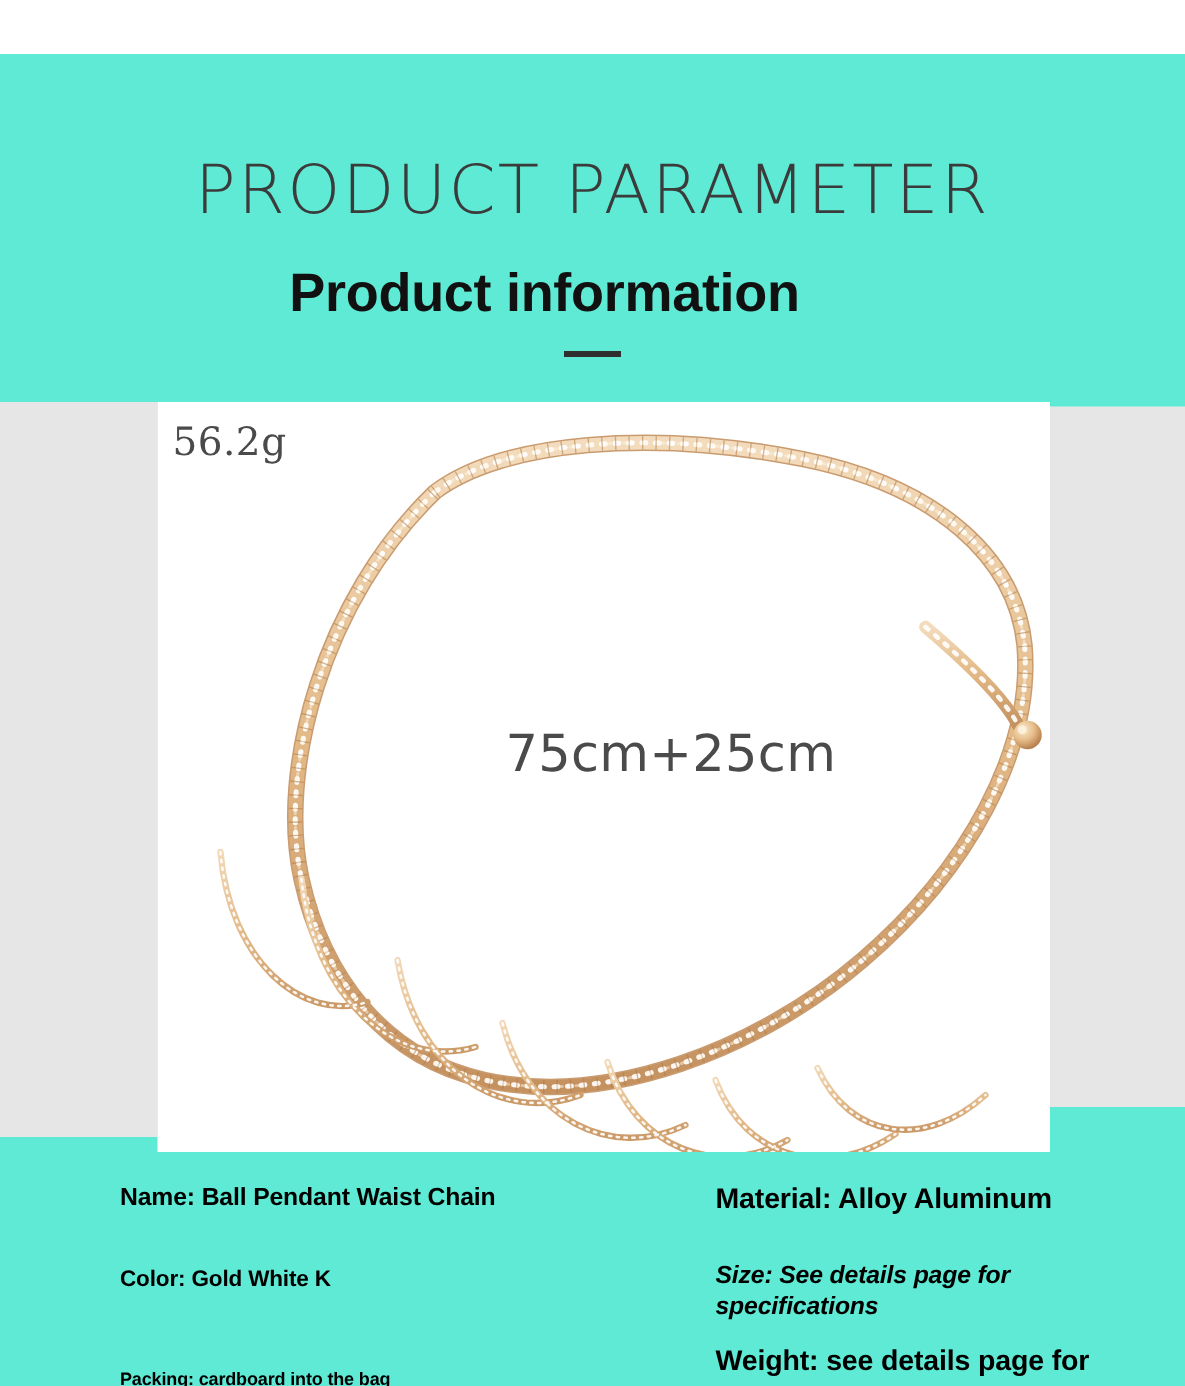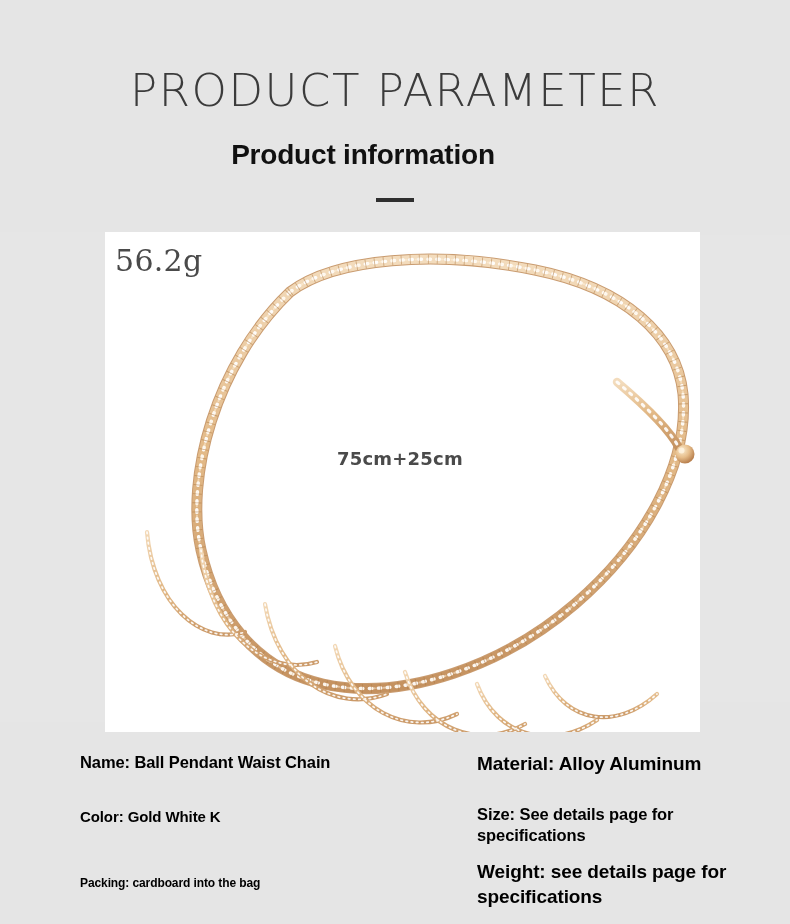--- a/index.html
+++ b/index.html
@@ -1,73 +1,73 @@
 <!DOCTYPE html>
 <html><head>
 <meta charset="utf-8">
 <style>
   html,body{margin:0;padding:0;background:#fff;}
   body{
     width:790px;height:924px;position:relative;overflow:hidden;
     font-family:"Liberation Sans", sans-serif;
     -webkit-font-smoothing:antialiased;
   }
-  .page{position:absolute;inset:0;background:#e5e5e5;}
+  .page{position:absolute;inset:0;background:#5eead4;margin-top:36px;}
 
   
   .hdr-title{
     position:absolute;left:0;top:68px;width:790px;text-align:center;
     font-family:"DejaVu Sans", sans-serif;
     font-size:45px;font-weight:300;color:#3b3b3b;
     letter-spacing:1.5px;line-height:1;white-space:nowrap;
   }
   .hdr-sub{
     position:absolute;left:0;top:141px;width:726px;text-align:center;
     font-family:"Liberation Sans", sans-serif;
-    font-size:28px;font-weight:700;color:#111;letter-spacing:-.2px;line-height:1;
+    font-size:36px;font-weight:700;color:#111;letter-spacing:-.2px;line-height:1;
   }
   .hdr-rule{
     position:absolute;left:376px;top:198px;width:38px;height:4px;background:#2f2f2f;
   }
 
   
   .panel{position:absolute;background:#e6e6e6;}
   .panel-left{left:0;top:232px;width:105px;height:490px;}
   .panel-right{left:700px;top:235px;width:90px;height:467px;}
 
   
   .stage{position:absolute;left:105px;top:232px;width:595px;height:500px;background:#fff;}
   .stage svg{position:absolute;left:0;top:0;width:595px;height:500px;display:block;}
 
   .lbl-weight{
     position:absolute;left:115px;top:246px;
     font-family:"DejaVu Serif", serif;
-    font-size:30px;font-weight:400;color:#4a4a4a;line-height:1;letter-spacing:.3px;
+    font-size:26px;font-weight:400;color:#4a4a4a;line-height:1;letter-spacing:.3px;
   }
   .lbl-length{
     position:absolute;left:337px;top:450px;
     font-family:"DejaVu Sans", sans-serif;
-    font-size:18px;font-weight:700;color:#4a4a4a;line-height:1;letter-spacing:.2px;
+    font-size:34px;font-weight:400;color:#4a4a4a;line-height:1;letter-spacing:.2px;
   }
 
   
   .specs{position:absolute;left:0;top:736px;width:651px;height:188px;}
   .spec-col{position:absolute;top:0;}
   .col-l{left:80px;width:380px;}
   .col-r{left:477px;width:300px;}
   .spec-item{
     position:absolute;
     font-family:"Liberation Sans", sans-serif;
     font-weight:700;color:#000;letter-spacing:-.1px;
   }
   .s-name   {top:16px;  font-size:16.5px;line-height:1.25;}
   .s-color  {top:72px;  font-size:15px;  line-height:1.25;}
   .s-packing{top:140px; font-size:12px;line-height:1.25;}
   .s-material{top:16px; font-size:19px;line-height:1.25;}
-  .s-size    {top:68px; font-size:16.5px;line-height:1.3;width:250px;}
+  .s-size    {top:68px; font-size:16.5px;line-height:1.3;width:250px;font-style:italic;}
   .s-weight  {top:124px;font-size:19px;line-height:1.3;width:260px;}
 </style>
 </head>
 <body>
 
 <div class="page">
 
   <div class="hdr-title">PRODUCT PARAMETER</div>
   <div class="hdr-sub">Product information</div>
   <div class="hdr-rule"></div>

